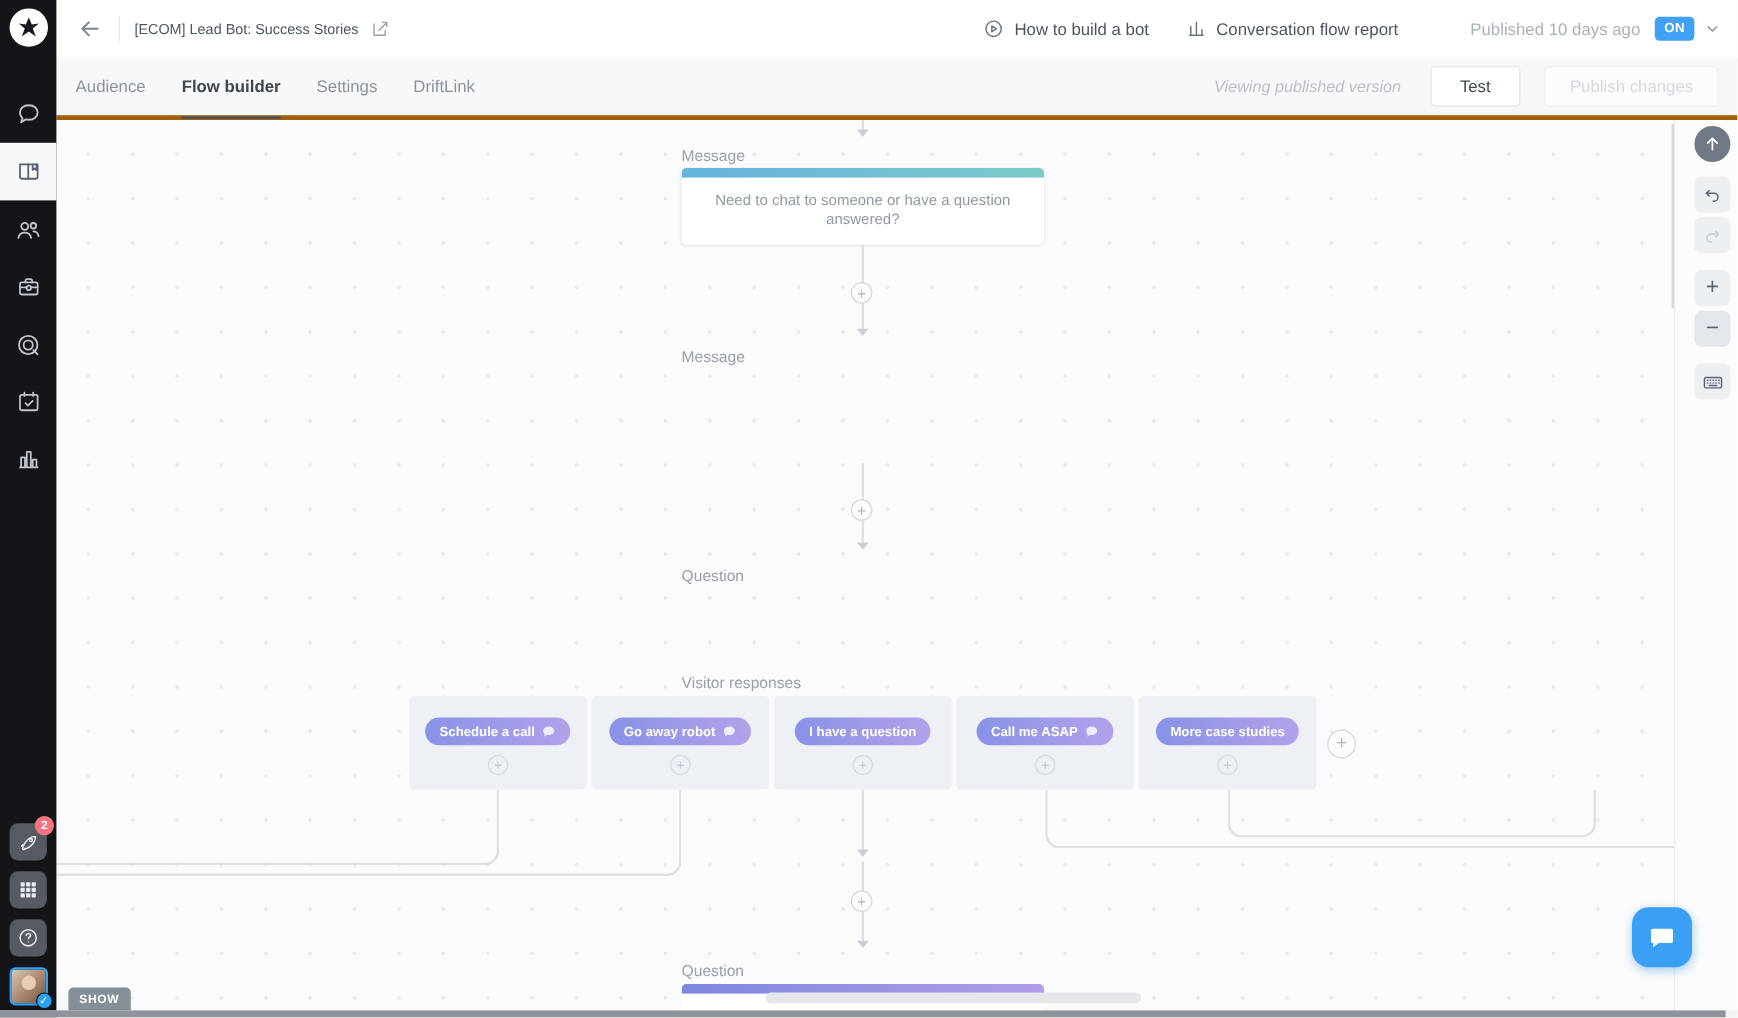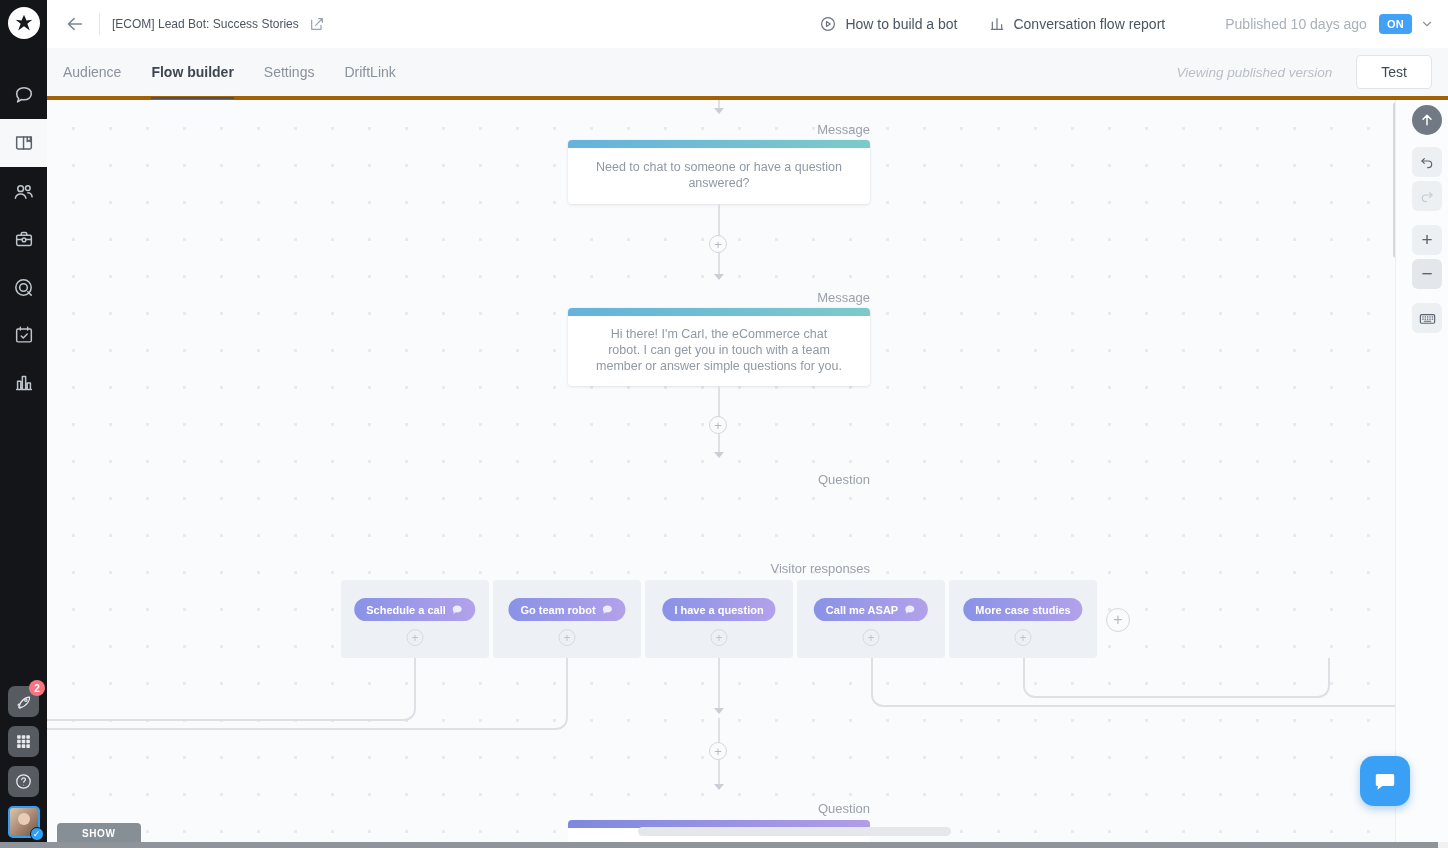--- a/index.html
+++ b/index.html
@@ -52,21 +52,21 @@
   .strip-right { margin-left:auto; display:flex; align-items:center; }
   .viewing { font-style:italic; font-size:13.5px; color:#b9bfc7; margin-right:24px; }
   .test-btn { background:#fff; border:1px solid #e1e5e9; border-radius:4px; color:#3f4954; font-size:14px;
               padding:8px 24px; cursor:pointer; }
   .publish-btn { background:#fbfcfd; border:1px solid #eef1f4; border-radius:4px; color:#d4d9df; font-size:14px;
                  padding:8px 20px; margin-left:20px; cursor:default; }
 
   
   .canvas { position:absolute; left:47px; top:100px; right:0; bottom:0; background:#fafbfc; overflow:hidden;
             background-image:radial-gradient(#e7ebf0 1.6px, rgba(0,0,0,0) 1.7px); background-size:37px 37px; background-position:8px 10px; }
-  .node-label { position:absolute; width:302px; text-align:right; font-size:13px; color:#9aa1ab; }
+  .node-label { position:absolute; width:302px; text-align:left; font-size:13px; color:#9aa1ab; }
   .node-card { position:absolute; width:302px; background:#fff; border-radius:4px;
                box-shadow:0 1px 3px rgba(40,50,60,.10), 0 0 0 1px rgba(40,50,60,.02); overflow:hidden; cursor:pointer; }
   .node-bar { height:8px; }
   .bar-message { background:linear-gradient(90deg,#65b2dc,#7ccbc9); }
   .bar-question { background:linear-gradient(90deg,#7e88df,#b19ce8); }
   .node-body { padding:14px 26px 16px; font-size:12.5px; line-height:1.28; color:#9099a3; text-align:center;
                display:flex; align-items:center; justify-content:center; }
   .vline { position:absolute; width:2px; background:#dde1e6; }
   .arrow-down { position:absolute; width:0; height:0; border-left:5px solid transparent; border-right:5px solid transparent;
                 border-top:6px solid #c9cfd6; }
@@ -95,21 +95,21 @@
   .fc-sq { left:1412px; border-radius:6px; background:#edf0f3; color:#5a6470; }
   .fc-undo { top:147px; }
   .fc-redo { top:181px; color:#c6cbd2; }
   .fc-zoomin { top:225px; font-size:19px; }
   .fc-zoomout { top:259px; background:#e3e7ec; font-size:19px; }
   .fc-kbd { top:303px; }
 
   
   .chat-widget { position:absolute; left:1360px; top:756px; width:50px; height:50px; border-radius:14px;
                  background:#3aa0f5; box-shadow:0 3px 8px rgba(30,120,200,.35); display:flex; align-items:center; justify-content:center; cursor:pointer; z-index:45; }
-  .show-tab { position:absolute; left:57px; top:823px; height:20px; padding:0 25px; background:rgba(125,133,141,.92);
+  .show-tab { position:absolute; left:57px; top:823px; height:20px; padding:0 9px; background:rgba(125,133,141,.92);
               color:#fff; font-size:10px; font-weight:bold; letter-spacing:.6px; border-radius:4px 4px 0 0;
               display:flex; align-items:center; z-index:45; cursor:pointer; }
   .page-hscroll-track { position:absolute; left:0; bottom:0; width:1448px; height:6px; background:#f1f1f1; z-index:60; }
   .page-hscroll-thumb { position:absolute; left:0; bottom:0; width:1438px; height:6px; background:#8f939a; cursor:pointer; }
 
   svg { display:block; }
 </style>
 </head>
 <body>
 
@@ -243,20 +243,21 @@
 </div>
 
 <div class="tabstrip">
   <div class="tab">Audience</div>
   <div class="tab active">Flow builder</div>
   <div class="tab">Settings</div>
   <div class="tab">DriftLink</div>
   <div class="strip-right">
     <span class="viewing">Viewing published version</span>
     <button class="test-btn">Test</button>
+    <button class="publish-btn">Publish changes</button>
   </div>
 </div>
 
 <div class="canvas">
 
   <div class="vline" style="left:671px; top:0; height:8px;"></div>
   <div class="arrow-down" style="left:667px; top:8px;"></div>
 
   <div class="node-label" style="left:521px; top:22px;">Message</div>
   <div class="node-card" style="left:521px; top:40px;">
@@ -264,24 +265,20 @@
     <div class="node-body" style="height:56px;">Need to chat to someone or have a question answered?</div>
   </div>
 
   <div class="vline" style="left:671px; top:104px; height:70px;"></div>
   <div class="plus-circle" style="left:662px; top:135px;">
       <span>+</span>
     </div>
   <div class="arrow-down" style="left:667px; top:174px;"></div>
 
   <div class="node-label" style="left:521px; top:190px;">Message</div>
-  <div class="node-card" style="left:521px; top:208px;">
-    <div class="node-bar bar-message"></div>
-    <div class="node-body" style="height:70px;">Hi there! I'm Carl, the eCommerce chat robot. I can get you in touch with a team member or answer simple questions for you.</div>
-  </div>
 
   <div class="vline" style="left:671px; top:286px; height:66px;"></div>
   <div class="plus-circle" style="left:662px; top:316px;">
       <span>+</span>
     </div>
   <div class="arrow-down" style="left:667px; top:352px;"></div>
 
   <div class="node-label" style="left:521px; top:372px;">Question</div>
 
   <div class="node-label" style="left:521px; top:461px;">Visitor responses</div>
@@ -292,21 +289,21 @@
       <svg width="12" height="12" viewBox="0 0 24 24" fill="rgba(255,255,255,.8)">
           <path d="M12 3c5 0 9 3 9 7s-4 7-9 7c-1 0-2-.1-2.9-.3L4 20l1.4-3.5C3.9 15.2 3 12.7 3 10c0-4 4-7 9-7z"></path>
         </svg>
     </div>
     <div class="panel-plus">
         <span>+</span>
       </div>
   </div>
   <div class="resp-panel" style="left:446px;">
     <div class="chip">
-      <span>Go team robot</span>
+      <span>Go away robot</span>
       <svg width="12" height="12" viewBox="0 0 24 24" fill="rgba(255,255,255,.8)">
           <path d="M12 3c5 0 9 3 9 7s-4 7-9 7c-1 0-2-.1-2.9-.3L4 20l1.4-3.5C3.9 15.2 3 12.7 3 10c0-4 4-7 9-7z"></path>
         </svg>
     </div>
     <div class="panel-plus">
         <span>+</span>
       </div>
   </div>
   <div class="resp-panel" style="left:598px;">
     <div class="chip">

